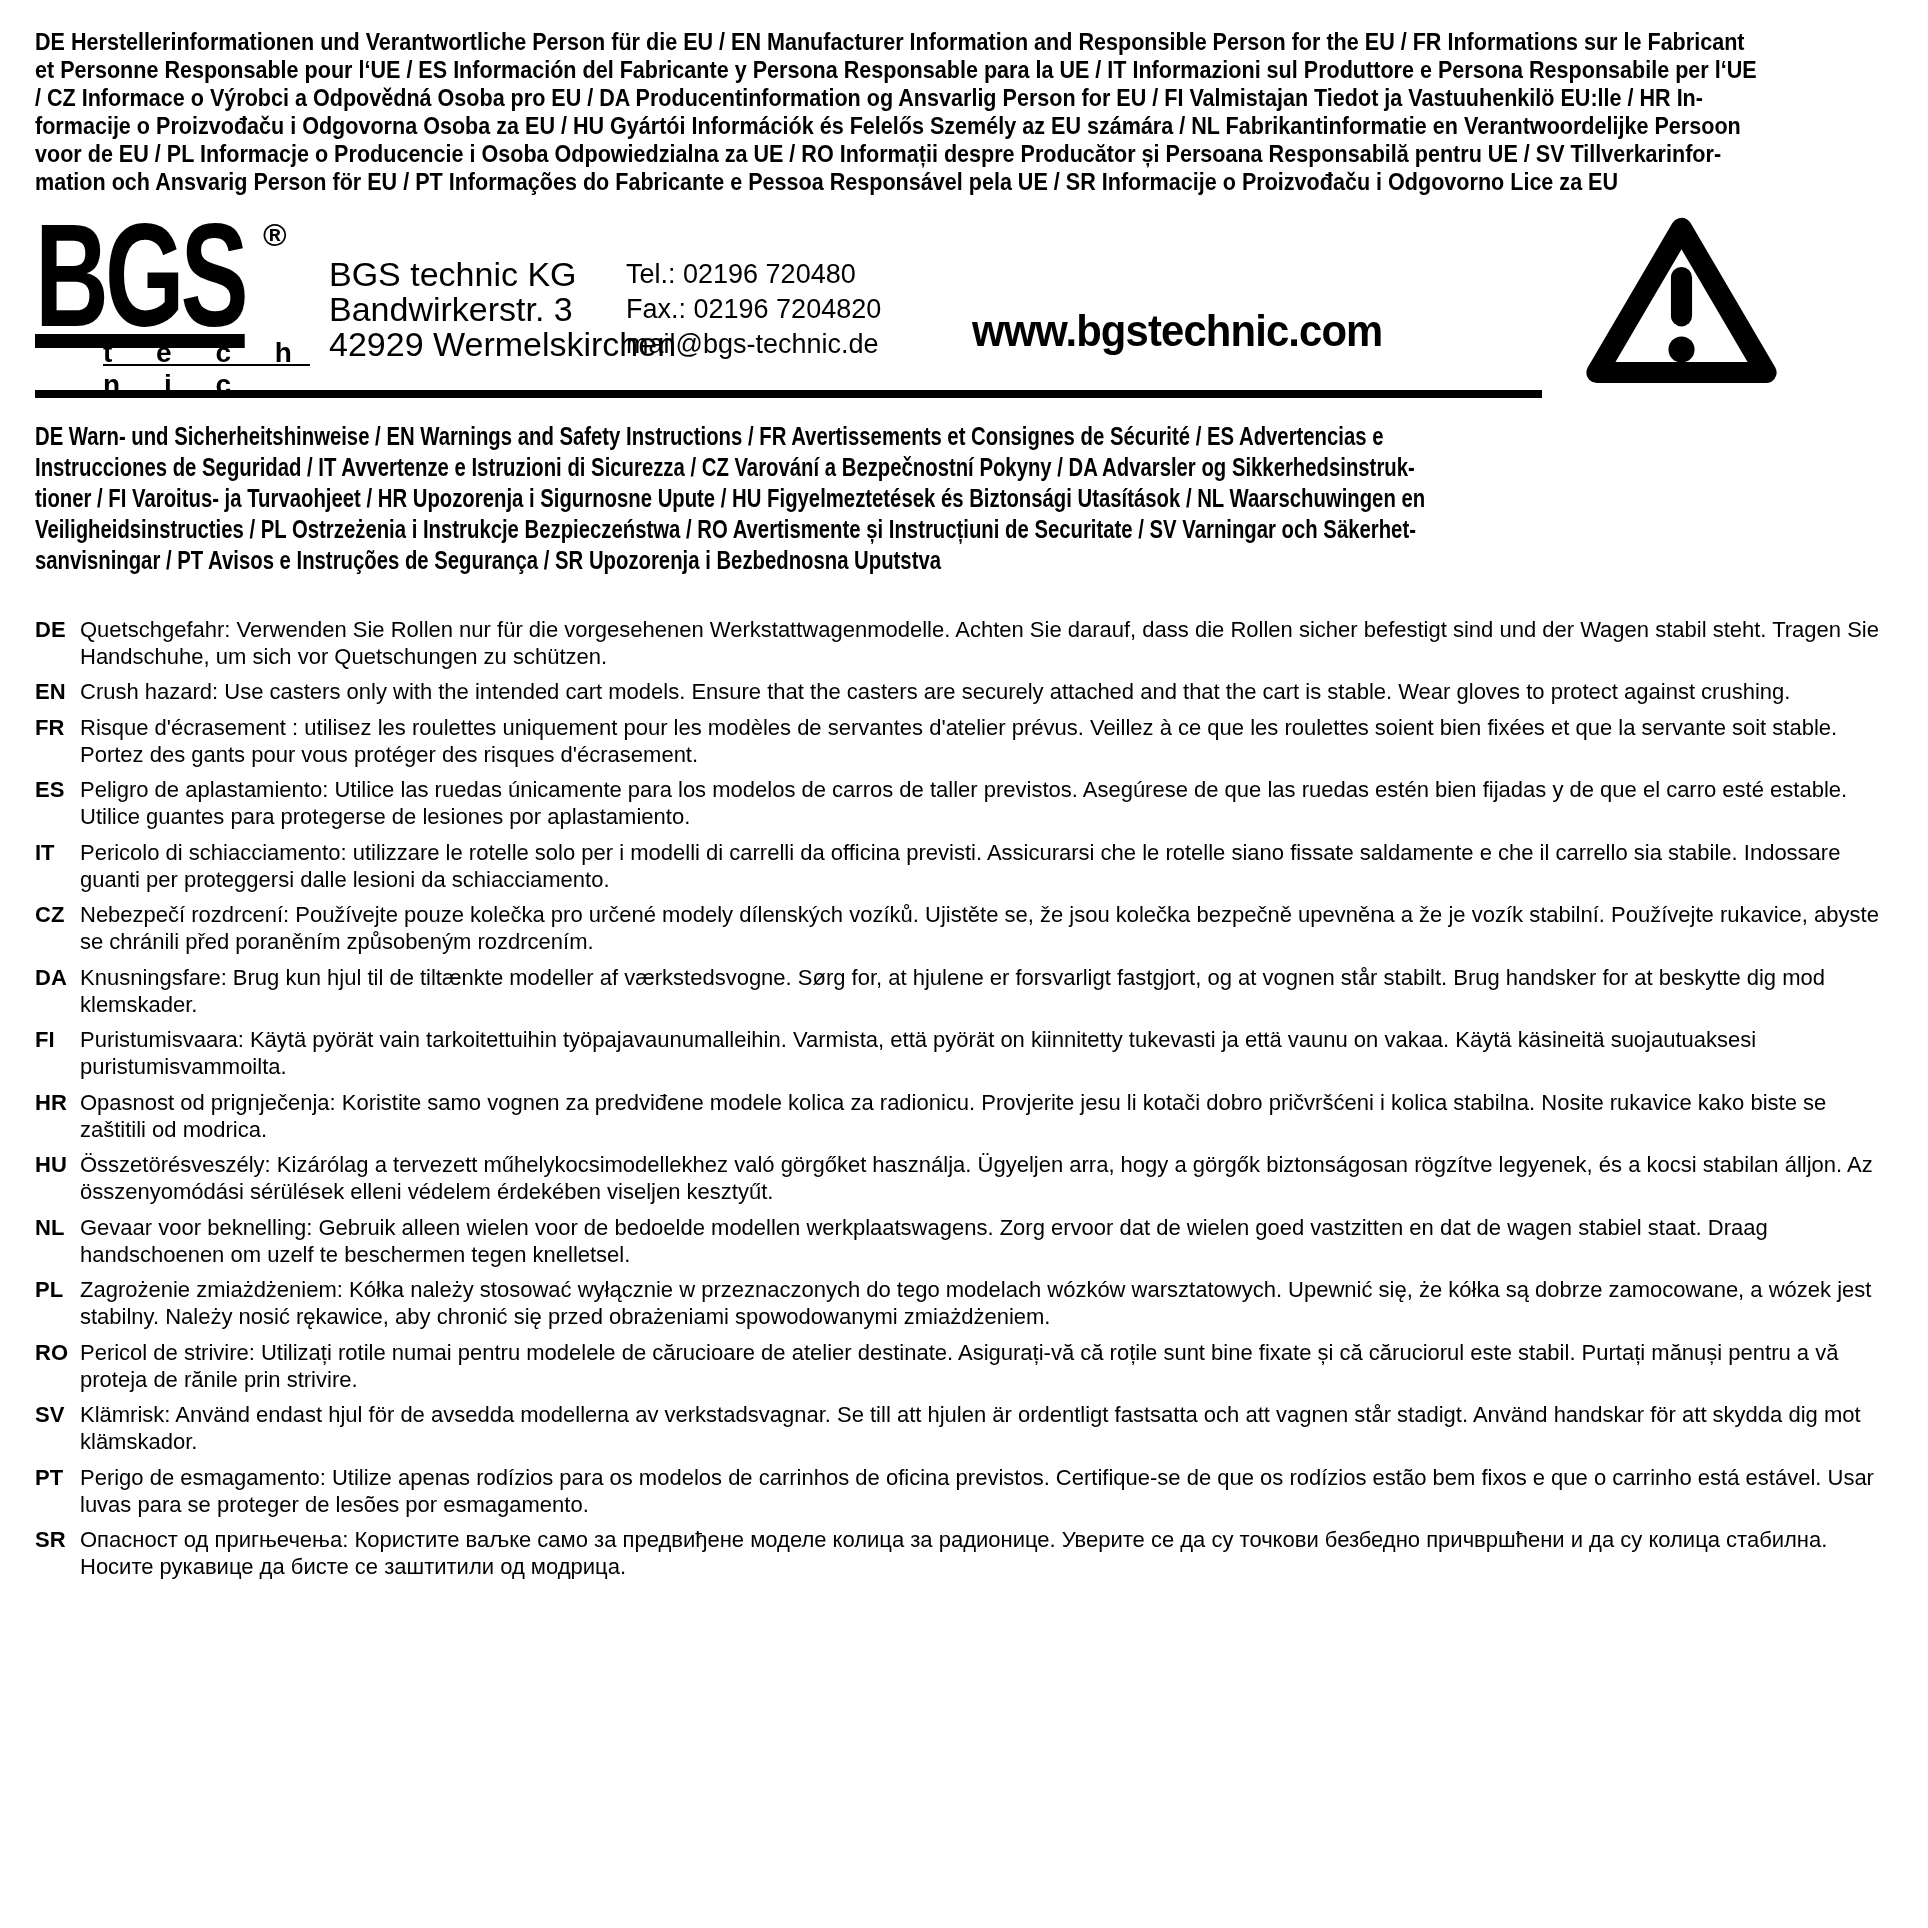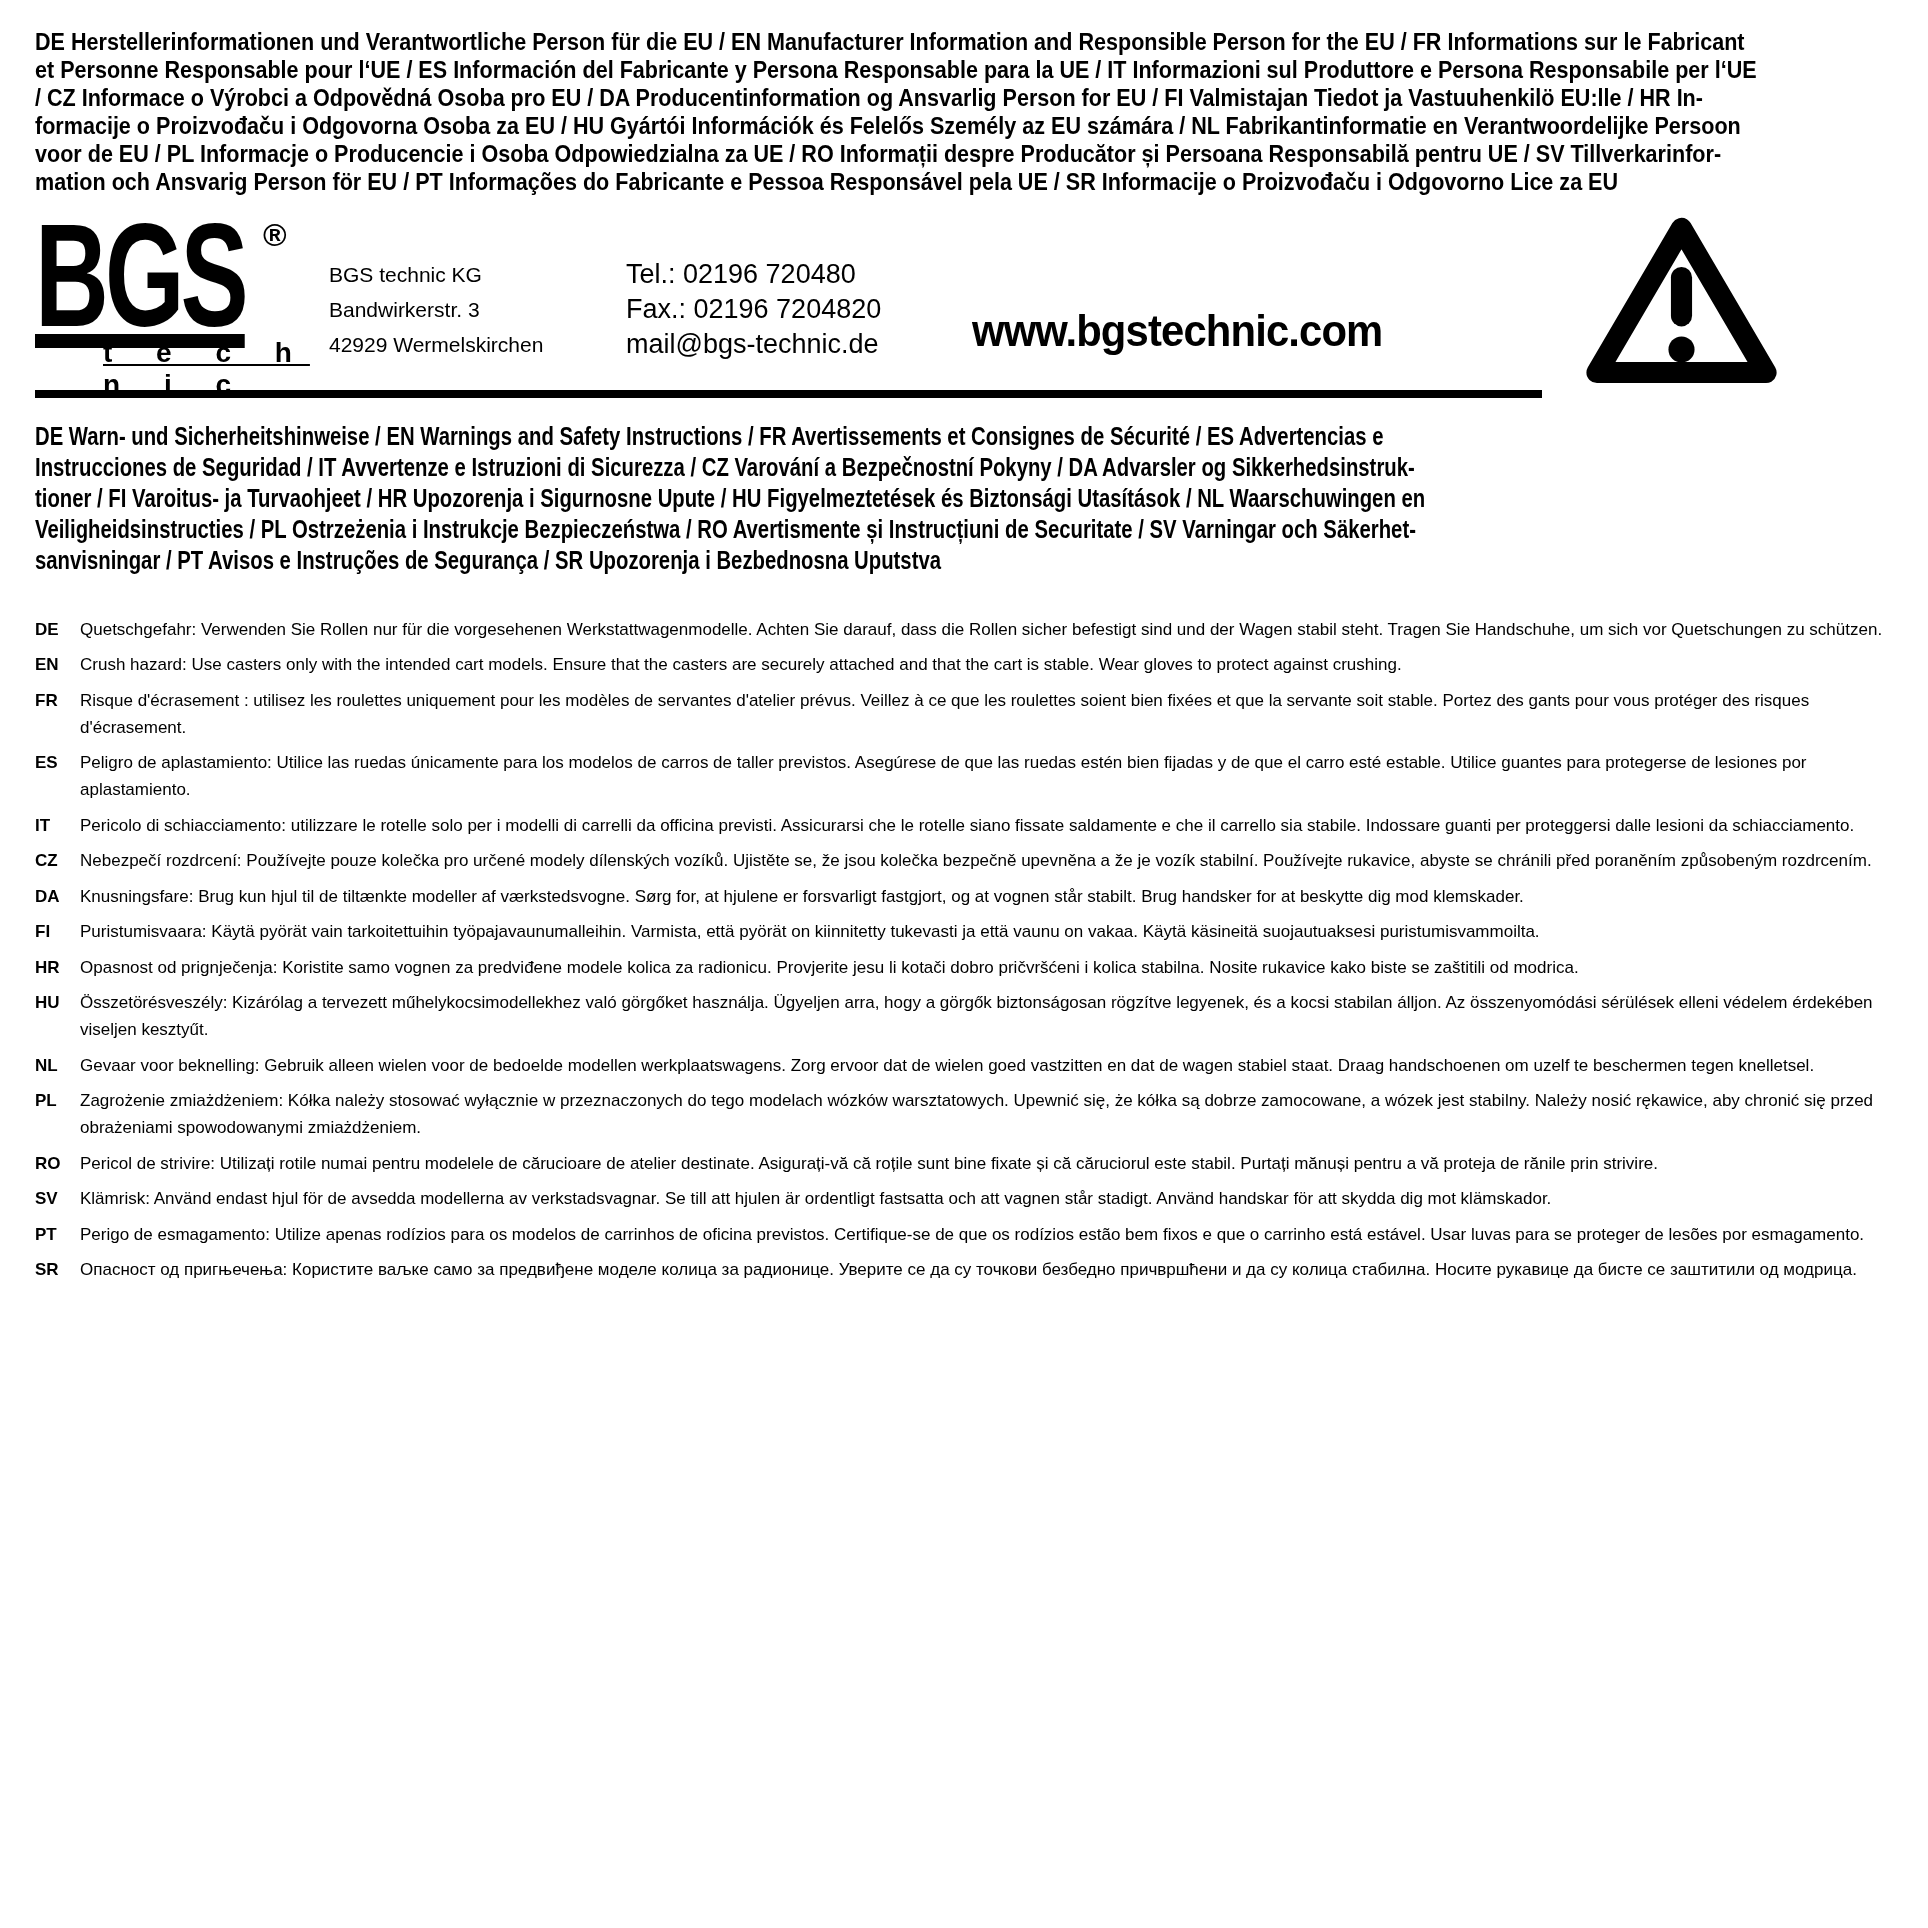--- a/index.html
+++ b/index.html
@@ -25,42 +25,42 @@
   .logo-main {
     font-weight:bold; font-size:146px; line-height:113px;
     letter-spacing:-5.6px;
     transform:scaleX(0.70); transform-origin:top left;
   }
   .logo-reg { position:absolute; left:228px; top:-1.9px; font-size:32px; font-weight:bold; }
   .logo-sub {
     font-weight:bold; font-size:28px; letter-spacing:18px;
     margin-left:68px; margin-top:5.6px;
   }
-  .addr-block { position:absolute; left:294px; top:38px; font-size:21px; line-height:35px; }
+  .addr-block { position:absolute; left:294px; top:38px; font-size:34px; line-height:35px; }
   .contact-block { position:absolute; left:591px; top:38px; font-size:27px; line-height:35px; }
   .website {
     position:absolute; left:937px; top:87px;
     font-size:44px; font-weight:bold; letter-spacing:-0.9px;
     transform:scaleX(0.95); transform-origin:top left; white-space:nowrap;
   }
   .hazard-triangle { position:absolute; left:1550px; top:-3.8px; }
 
   .rule { height:8.5px; background:#000000; width:1507px; margin-top:13px; }
 
   
   .warn-header {
     margin-top:22.6px;
     font-weight:bold; font-size:25.4px; line-height:31px;
     transform:scaleX(0.80); transform-origin:top left;
     white-space:nowrap;
   }
   .warn-header .hline { white-space:nowrap; }
 
   
-  .warn-list { margin-top:40px; font-size:17px; line-height:27px; }
+  .warn-list { margin-top:40px; font-size:22px; line-height:27px; }
   .warn-row { display:flex; margin-bottom:8.5px; }
   .warn-code { width:45px; flex-shrink:0; font-weight:bold; }
   .warn-text { flex:1; }
 </style>
 </head>
 <body>
 
 <div class="page">
 
   <div class="mfr-header">

